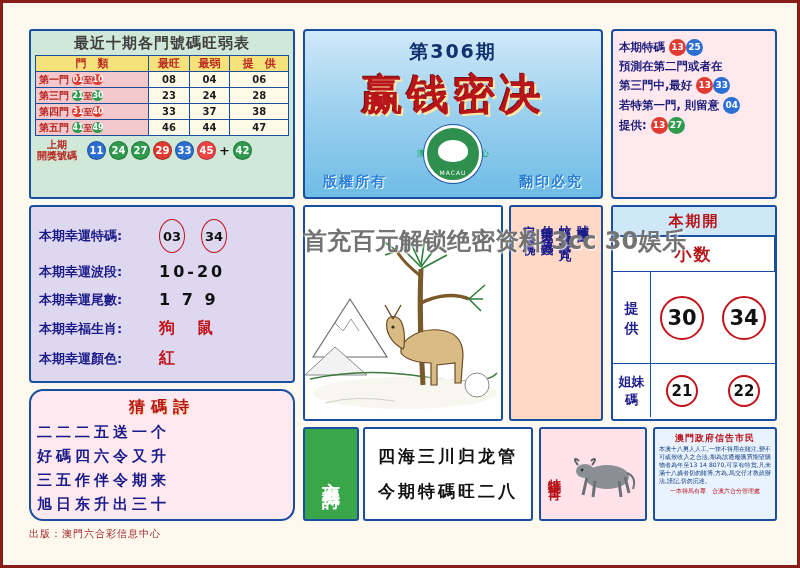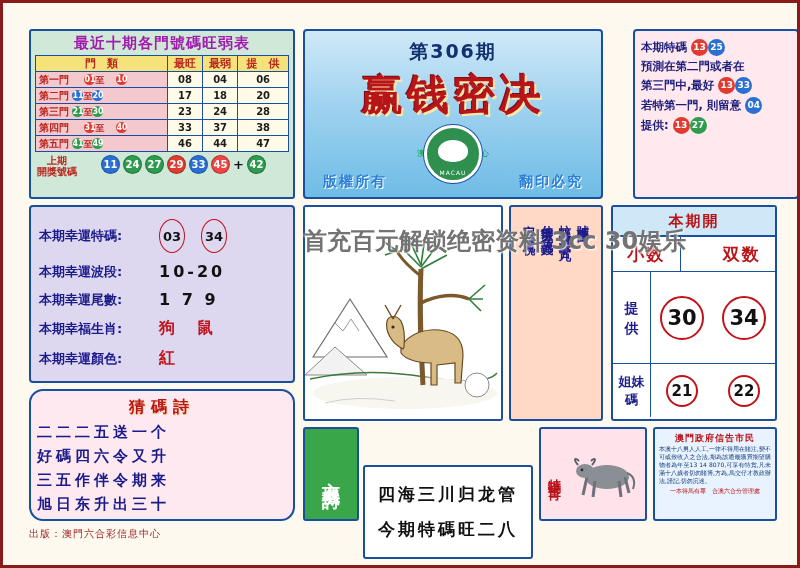--- a/index.html
+++ b/index.html
@@ -14,37 +14,37 @@
     width:800px; height:568px;
     background:#fdf9ef;
     border:3px solid #8a1b1b;
     overflow:hidden;
   }
   .abs { position:absolute; }
 
   
   #tbl-wrap { left:26px; top:26px; width:266px; height:170px;
               background:#cfe8d8; border:2px solid #1a4fa0; border-radius:3px; }
-  #tbl-title { text-align:center; font-size:15px; font-weight:bold; color:#a21caf;
+  #tbl-title { text-align:center; font-size:15px; font-weight:bold; color:#404040;
                letter-spacing:1px; padding:3px 0 2px; font-family:"DejaVu Sans", sans-serif; }
   table.grid { width:254px; margin:0 auto; border-collapse:collapse;
                background:#fffbe8; }
   table.grid td, table.grid th {
      border:1px solid #1a4fa0; font-size:10px; text-align:center;
      height:16px; padding:0 1px; color:#1c1c1c; font-weight:bold;
   }
   table.grid thead th { background:#f6e27a; color:#b8251f; font-size:11px; }
   table.grid td.lbl { background:#f3c9cd; color:#b8251f; text-align:left; padding-left:3px;
                       font-size:10px; white-space:nowrap; }
   .ballmini { display:inline-block; width:11px; height:11px; line-height:11px;
               border-radius:50%; font-size:8px; color:#fff; text-align:center;
               vertical-align:middle; }
-  .b-red{background:#e03b30;margin-left:12px;} .b-blue{background:#2a6fd1;} .b-green{background:#2e9b4e;}
-
-  #draw-row { margin:3px 4px 0; display:flex; align-items:flex-start; gap:22px; }
+  .b-red{background:#e03b30;} .b-blue{background:#2a6fd1;} .b-green{background:#2e9b4e;}
+
+  #draw-row { margin:3px 4px 0; display:flex; align-items:center; gap:8px; }
   #draw-label { font-size:10px; color:#b8251f; font-weight:bold; line-height:11px;
                 width:44px; text-align:center; }
   #draw-balls { display:flex; align-items:center; gap:3px; }
   .ball { width:19px; height:19px; border-radius:50%; color:#fff; font-size:10px;
           font-weight:bold; display:flex; align-items:center; justify-content:center;
           border:1px solid rgba(0,0,0,.25); }
   .plus { font-size:13px; font-weight:bold; color:#111; }
 
   
   #title-panel { left:300px; top:26px; width:300px; height:170px;
@@ -65,21 +65,21 @@
             font-size:6px; color:#fff; letter-spacing:1px; }
   #emblem-band { position:absolute; left:50%; top:50%; transform:translate(-50%,-50%);
             width:180px; text-align:center; font-size:8px; color:#0a3; }
   #copyline { position:absolute; bottom:6px; left:0; right:0; display:flex;
               justify-content:space-between; padding:0 18px; }
   .copytxt { font-size:14px; font-weight:bold; color:#2a7fd6; letter-spacing:2px;
              text-shadow:1px 1px 0 #fff; }
 
   
   #tr-box { left:608px; top:26px; width:166px; height:170px;
-            border:2px solid #1a4fa0; border-radius:4px; background:#ffe9ee; padding:5px 6px;margin-left:22px; }
+            border:2px solid #1a4fa0; border-radius:4px; background:#ffe9ee; padding:5px 6px; }
   #tr-box .line { font-size:11.5px; color:#1b1b7a; font-weight:bold; margin:3px 0;
                   display:flex; align-items:center; gap:4px; line-height:15px; }
   .smallball { width:17px; height:17px; border-radius:50%; color:#fff; font-size:9px;
                font-weight:bold; display:inline-flex; align-items:center;
                justify-content:center; }
 
   
   #lucky { left:26px; top:202px; width:266px; height:178px;
            border:2px solid #1a4fa0; border-radius:4px; background:#ded7f0; padding:6px 8px; }
   #lucky .row { display:flex; align-items:center; margin:6px 0 9px; }
@@ -142,21 +142,21 @@
             font-size:15px; font-weight:bold; color:#111; }
 
   
   #xuan { left:300px; top:424px; width:56px; height:94px;
           border:2px solid #1a4fa0; border-radius:3px; background:#3aa64a;
           display:flex; align-items:center; justify-content:center; }
   #xuan span { writing-mode:vertical-rl; text-orientation:upright; color:#fff;
                font-size:18px; font-weight:bold; letter-spacing:4px; }
   #xuan-poem { left:360px; top:424px; width:170px; height:94px;
                border:2px solid #1a4fa0; border-radius:3px; background:#fff;
-               display:flex; flex-direction:column; justify-content:center; align-items:center;margin-top:38px; }
+               display:flex; flex-direction:column; justify-content:center; align-items:center; }
   #xuan-poem .l { font-size:17px; font-weight:bold; color:#111; letter-spacing:3px;
                   margin:6px 0; }
 
   
   #tema { left:536px; top:424px; width:108px; height:94px;
           border:2px solid #1a4fa0; border-radius:3px; background:#ffe2ea; display:flex; }
   #tema .lab { width:26px; display:flex; align-items:center; justify-content:center; }
   #tema .lab span { writing-mode:vertical-rl; text-orientation:upright;
                     font-size:13px; font-weight:bold; color:#b8151a; letter-spacing:3px; }
   #tema .pic { flex:1; position:relative; }
@@ -188,26 +188,20 @@
           <th>最弱</th>
           <th>提　供</th>
         </tr>
       </thead>
       <tbody id="tbl-body">
           <tr>
             <td class="lbl">第一門 <span class="ballmini b-red">01</span><span style="font-size:9px">至</span><span class="ballmini b-red">10</span></td>
             <td>08</td>
             <td>04</td>
             <td>06</td>
-          </tr>
-          <tr>
-            <td class="lbl">第二門 <span class="ballmini b-blue">11</span><span style="font-size:9px">至</span><span class="ballmini b-blue">20</span></td>
-            <td>17</td>
-            <td>18</td>
-            <td>20</td>
           </tr>
           <tr>
             <td class="lbl">第三門 <span class="ballmini b-green">21</span><span style="font-size:9px">至</span><span class="ballmini b-green">30</span></td>
             <td>23</td>
             <td>24</td>
             <td>28</td>
           </tr>
           <tr>
             <td class="lbl">第四門 <span class="ballmini b-red">31</span><span style="font-size:9px">至</span><span class="ballmini b-red">40</span></td>
             <td>33</td>
@@ -352,21 +346,20 @@
       <div class="vcol">號碼圖</div>
       <div class="vcol">蚊龍特定三木不合九</div>
       <div class="vcol">伸手可撈一笔錢</div>
       <div class="vcol">定三木不合九視</div>
     </div>
 
   <div class="abs" id="rbox">
     <div id="rbox-head">本期開</div>
     <div id="rbox-sub">
       <div>小数</div>
-      <div>双数</div>
     </div>
     <div id="rbox-body">
       <div id="rbox-ti">
         <span>提</span>
         <span>供</span>
       </div>
       <div id="rbox-nums">
           <div class="bignum">30</div>
           <div class="bignum">34</div>
         </div>

